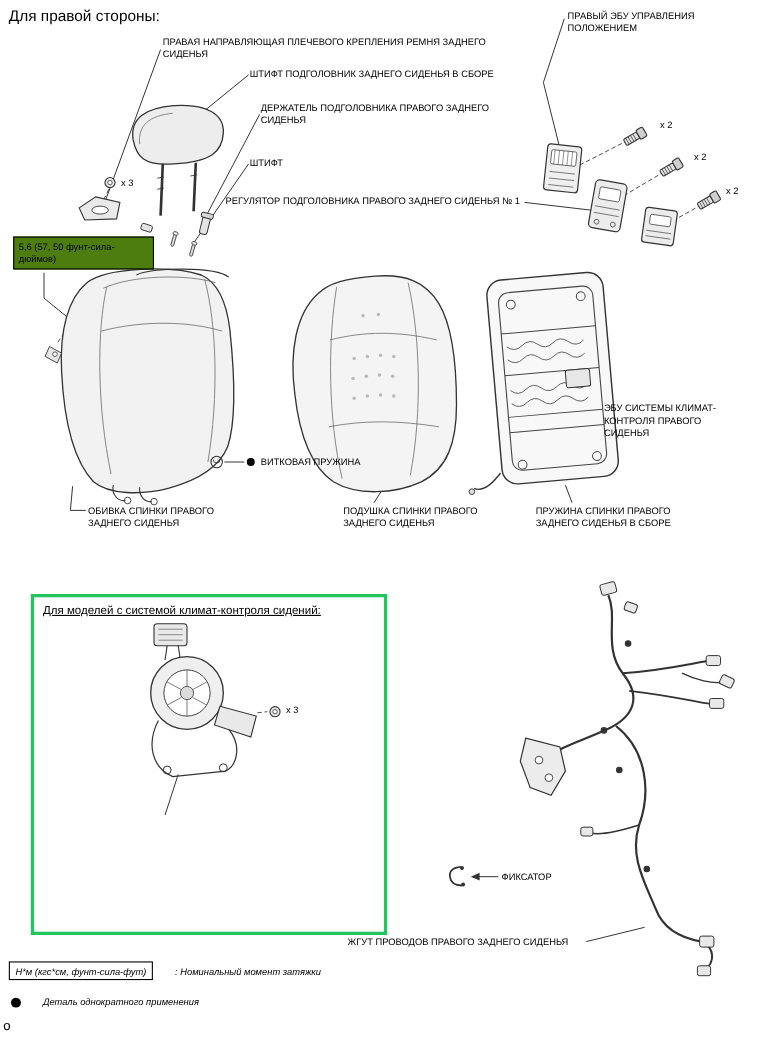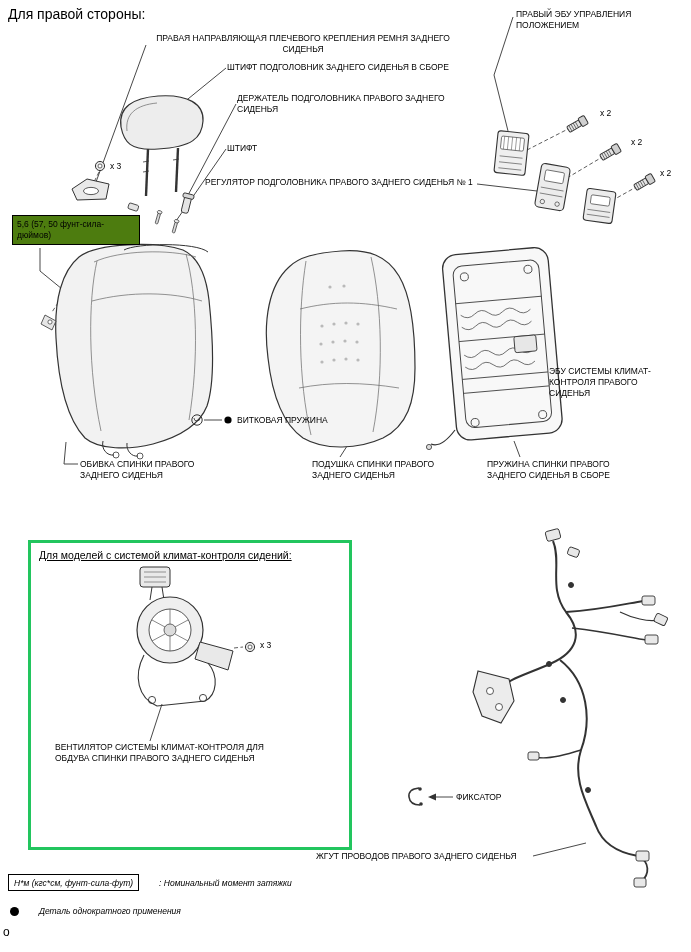--- a/index.html
+++ b/index.html
@@ -249,32 +249,31 @@
 
     <g>
       <path d="M419,788 q-11,1 -10,9 q1,8 11,8" fill="none" stroke="#333" stroke-width="1.6"></path>
       <circle cx="420" cy="789" r="1.8" fill="#333"></circle>
       <circle cx="421" cy="804" r="1.8" fill="#333"></circle>
     </g>
   </svg>
 
   <div class="title" style="left:8px; top:6px;">Для правой стороны:</div>
 
-  <div class="lbl" style="left:148px; top:33px; width:310px;text-align:center;">ПРАВАЯ НАПРАВЛЯЮЩАЯ ПЛЕЧЕВОГО КРЕПЛЕНИЯ РЕМНЯ ЗАДНЕГО СИДЕНЬЯ</div>
+  <div class="lbl" style="left:148px; top:33px; width:310px;">ПРАВАЯ НАПРАВЛЯЮЩАЯ ПЛЕЧЕВОГО КРЕПЛЕНИЯ РЕМНЯ ЗАДНЕГО СИДЕНЬЯ</div>
   <div class="lbl nw" style="left:227px; top:62px;">ШТИФТ ПОДГОЛОВНИК ЗАДНЕГО СИДЕНЬЯ В СБОРЕ</div>
   <div class="lbl" style="left:237px; top:93px; width:215px;">ДЕРЖАТЕЛЬ ПОДГОЛОВНИКА ПРАВОГО ЗАДНЕГО СИДЕНЬЯ</div>
   <div class="lbl nw" style="left:227px; top:143px;">ШТИФТ</div>
   <div class="lbl nw" style="left:205px; top:177px;">РЕГУЛЯТОР ПОДГОЛОВНИКА ПРАВОГО ЗАДНЕГО СИДЕНЬЯ № 1</div>
   <div class="lbl" style="left:516px; top:9px; width:125px;">ПРАВЫЙ ЭБУ УПРАВЛЕНИЯ ПОЛОЖЕНИЕМ</div>
   <div class="lbl" style="left:549px; top:366px; width:112px;">ЭБУ СИСТЕМЫ КЛИМАТ-КОНТРОЛЯ ПРАВОГО СИДЕНЬЯ</div>
   <div class="lbl nw" style="left:237px; top:415px;">ВИТКОВАЯ ПРУЖИНА</div>
   <div class="lbl" style="left:80px; top:459px; width:125px;">ОБИВКА СПИНКИ ПРАВОГО ЗАДНЕГО СИДЕНЬЯ</div>
   <div class="lbl" style="left:312px; top:459px; width:130px;">ПОДУШКА СПИНКИ ПРАВОГО ЗАДНЕГО СИДЕНЬЯ</div>
   <div class="lbl" style="left:487px; top:459px; width:130px;">ПРУЖИНА СПИНКИ ПРАВОГО ЗАДНЕГО СИДЕНЬЯ В СБОРЕ</div>
-  <div class="lbl" style="left:55px; top:742px; width:225px;">ВЕНТИЛЯТОР СИСТЕМЫ КЛИМАТ-КОНТРОЛЯ ДЛЯ ОБДУВА СПИНКИ ПРАВОГО ЗАДНЕГО СИДЕНЬЯ</div>
   <div class="lbl nw" style="left:456px; top:792px;">ФИКСАТОР</div>
   <div class="lbl nw" style="left:316px; top:851px;">ЖГУТ ПРОВОДОВ ПРАВОГО ЗАДНЕГО СИДЕНЬЯ</div>
 
   <div class="lbl nw" style="left:110px; top:161px;">x 3</div>
   <div class="lbl nw" style="left:600px; top:108px;">x 2</div>
   <div class="lbl nw" style="left:631px; top:137px;">x 2</div>
   <div class="lbl nw" style="left:660px; top:168px;">x 2</div>
   <div class="lbl nw" style="left:260px; top:640px;">x 3</div>
 
   <div class="torque-box" style="left:12px; top:215px; width:118px;">5,6 (57, 50 фунт-сила-дюймов)</div>

